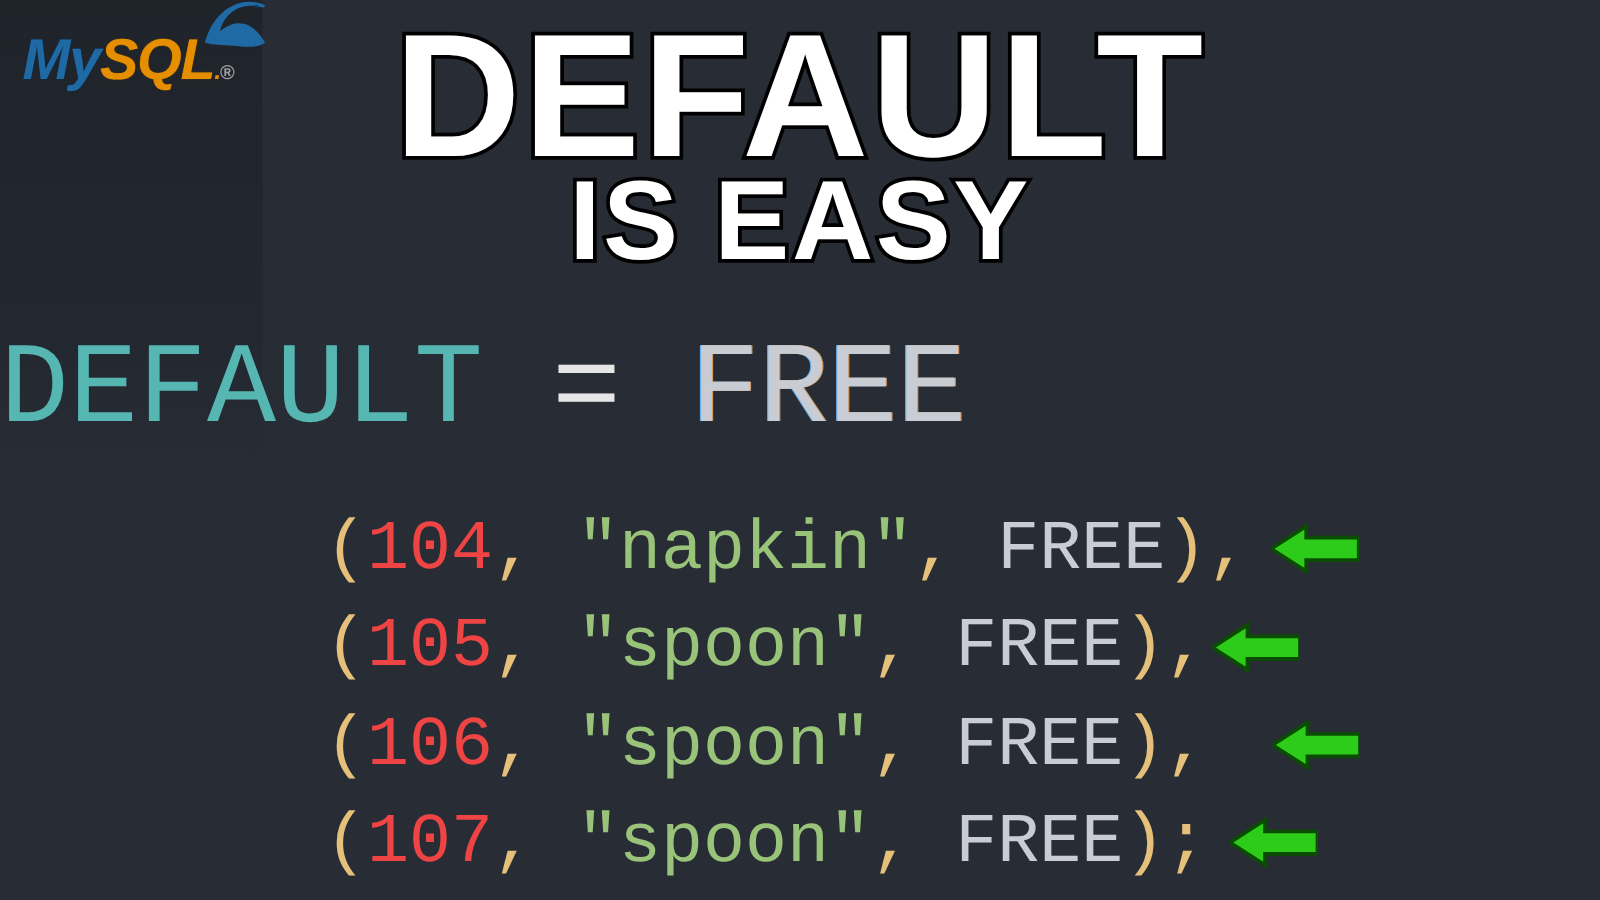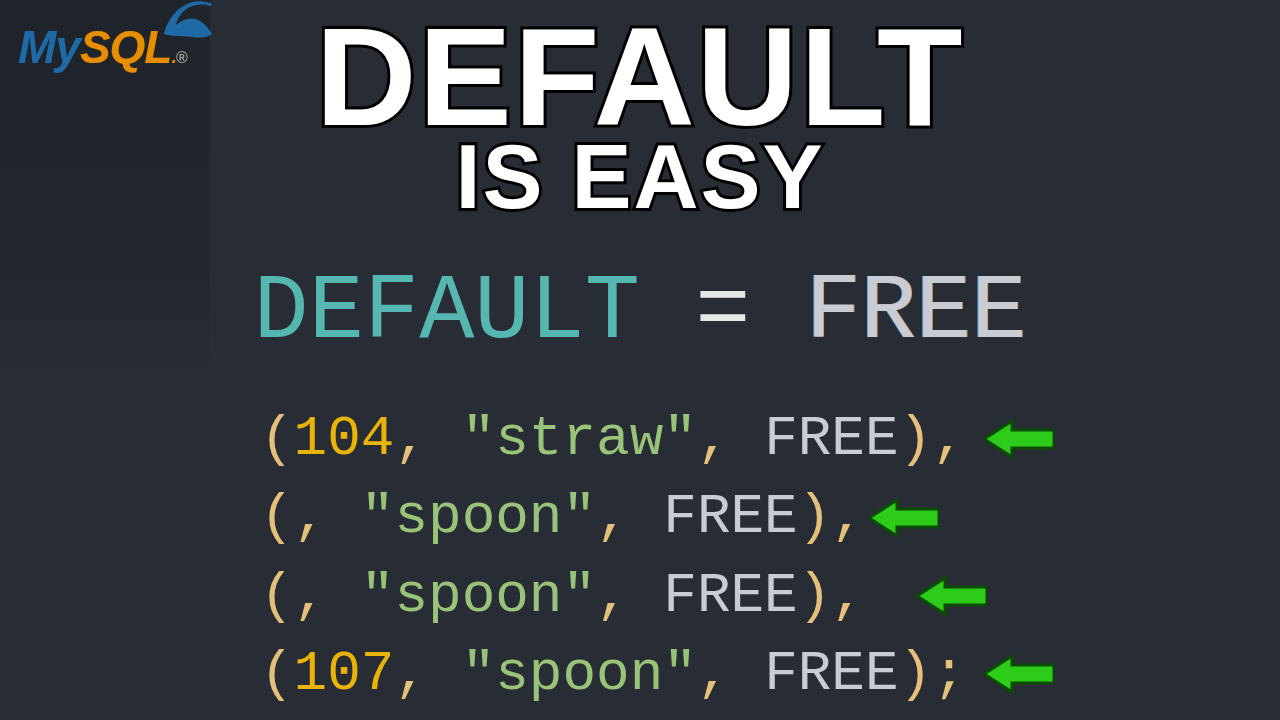--- a/index.html
+++ b/index.html
@@ -62,41 +62,41 @@
     line-height: 0.95;
   }
   .title-l1 { font-size: 140px; }
   .title-l2 { font-size: 90px; margin-top: -8px; text-align: center; }
 
   
   .equation {
     position: absolute;
     left: 0; right: 0;
     top: 260px;
-    text-align: center;
+    text-align: left;
     font-size: 92px;
     font-weight: 400;
     z-index: 2;
   }
   .kw-default { color: #56b6b2; }
   .kw-eq      { color: #e6e6e6; }
   .kw-free    { color: #c9cdd3; text-shadow: 1px 0 0 #d19a66, -1px 0 0 #61afef; }
 
   
   .code-block {
     position: absolute;
     left: 260px;
     top: 400px;
     font-size: 56px;
     line-height: 1.4;
     z-index: 2;
   }
   .code-row { white-space: nowrap; display: flex; align-items: center; }
   .punct  { color: #e5c07b; }
-  .num    { color: #eab308; }
+  .num    { color: #ef4444; }
   .comma  { color: #e5c07b; }
   .str    { color: #98c379; }
   .free   { color: #c9cdd3; }
 
   
   .arrow {
     display: inline-block;
     vertical-align: middle;
     margin-left: 6px;
   }
@@ -124,39 +124,39 @@
 </div>
 
 <div class="equation">
   <span class="kw-default">DEFAULT</span>
   <span class="kw-eq">=</span>
   <span class="kw-free">FREE</span>
 </div>
 
 <div class="code-block">
   <div class="code-row">
-    <span class="punct">(</span><span class="num">104</span><span class="comma">,</span>&nbsp;<span class="str"><span>"</span><span>straw</span><span>"</span></span><span class="comma">,</span>&nbsp;<span class="free">FREE</span><span class="punct">)</span><span class="comma">,</span>
+    <span class="punct">(</span><span class="num">104</span><span class="comma">,</span>&nbsp;<span class="str"><span>"</span><span>napkin</span><span>"</span></span><span class="comma">,</span>&nbsp;<span class="free">FREE</span><span class="punct">)</span><span class="comma">,</span>
     <span class="arrow" style="margin-left:18px;">
       <svg width="70" height="44" viewBox="0 0 70 44">
           <polygon points="0,22 28,4 28,13 70,13 70,31 28,31 28,40" fill="#2ecc1a" stroke="#0a4d02" stroke-width="3"></polygon>
         </svg>
     </span>
   </div>
 
   <div class="code-row">
-    <span class="punct">(</span><span class="comma">,</span>&nbsp;<span class="str"><span>"</span><span>spoon</span><span>"</span></span><span class="comma">,</span>&nbsp;<span class="free">FREE</span><span class="punct">)</span><span class="comma">,</span>
+    <span class="punct">(</span><span class="num">105</span><span class="comma">,</span>&nbsp;<span class="str"><span>"</span><span>spoon</span><span>"</span></span><span class="comma">,</span>&nbsp;<span class="free">FREE</span><span class="punct">)</span><span class="comma">,</span>
     <span class="arrow" style="margin-left:4px;">
       <svg width="70" height="44" viewBox="0 0 70 44">
           <polygon points="0,22 28,4 28,13 70,13 70,31 28,31 28,40" fill="#2ecc1a" stroke="#0a4d02" stroke-width="3"></polygon>
         </svg>
     </span>
   </div>
 
   <div class="code-row">
-    <span class="punct">(</span><span class="comma">,</span>&nbsp;<span class="str"><span>"</span><span>spoon</span><span>"</span></span><span class="comma">,</span>&nbsp;<span class="free">FREE</span><span class="punct">)</span><span class="comma">,</span>
+    <span class="punct">(</span><span class="num">106</span><span class="comma">,</span>&nbsp;<span class="str"><span>"</span><span>spoon</span><span>"</span></span><span class="comma">,</span>&nbsp;<span class="free">FREE</span><span class="punct">)</span><span class="comma">,</span>
     <span class="arrow" style="margin-left:52px;">
       <svg width="70" height="44" viewBox="0 0 70 44">
           <polygon points="0,22 28,4 28,13 70,13 70,31 28,31 28,40" fill="#2ecc1a" stroke="#0a4d02" stroke-width="3"></polygon>
         </svg>
     </span>
   </div>
 
   <div class="code-row">
     <span class="punct">(</span><span class="num">107</span><span class="comma">,</span>&nbsp;<span class="str"><span>"</span><span>spoon</span><span>"</span></span><span class="comma">,</span>&nbsp;<span class="free">FREE</span><span class="punct">)</span><span class="comma">;</span>
     <span class="arrow" style="margin-left:18px;">

